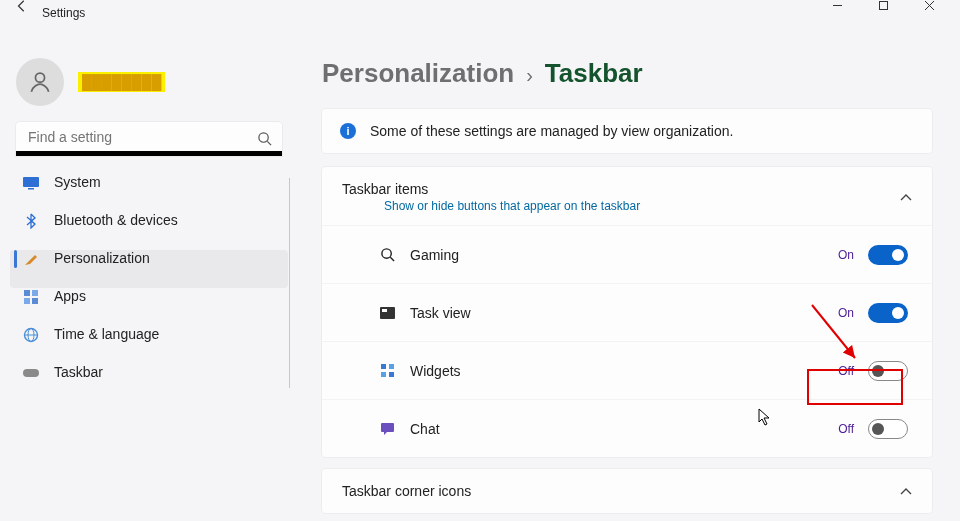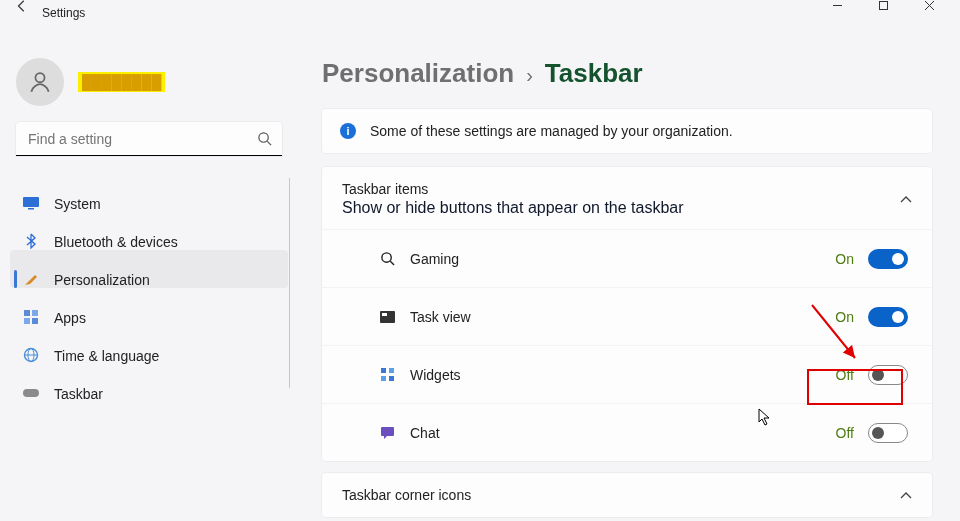--- a/index.html
+++ b/index.html
@@ -14,52 +14,52 @@
 
 .app { display:flex; height: calc(521px - 36px); }
 
 
 .sidebar { width: 298px; padding: 14px 10px 0 10px; position:relative; }
 .user { display:flex; align-items:center; gap: 14px; padding: 8px 6px 16px 6px; }
 .avatar { width: 48px; height: 48px; border-radius: 50%; background: #ddd; display:flex; align-items:center; justify-content:center; color:#555; }
 .username { background: #fbf000; color: #d89e00; font-weight: 600; padding: 2px 4px; font-size: 14px; }
 
 .search { position:relative; margin: 0 6px 18px 6px; }
-.search input { width: 100%; height: 34px; border: none; border-bottom: 1px solid #000000; background: #fdfdfe; border-radius: 4px 4px 0 0; padding: 0 34px 0 12px; font-size: 14px; color:#333; box-shadow: 0 0 0 1px rgba(0,0,0,0.04); }
+.search input { width: 100%; height: 34px; border: none; border-bottom: 5px solid #000000; background: #fdfdfe; border-radius: 4px 4px 0 0; padding: 0 34px 0 12px; font-size: 14px; color:#333; box-shadow: 0 0 0 1px rgba(0,0,0,0.04); }
 .search .sicon { position:absolute; right:10px; top: 9px; color:#555; }
 
 .nav { position:relative; }
 .nav-scroll-sep { position:absolute; right:-2px; top: 4px; width: 1px; height: 210px; background: #c7c7c9; }
-.nav-item { display:flex; align-items:flex-end; gap: 14px; height: 38px; padding: 0 10px 0 12px; border-radius: 4px; font-size: 14px; color:#222; cursor:pointer; }
+.nav-item { display:flex; align-items:flex-start; gap: 14px; height: 38px; padding: 0 10px 0 12px; border-radius: 4px; font-size: 14px; color:#222; cursor:pointer; }
 .nav-item .ico { width: 18px; height: 18px; display:flex; align-items:center; justify-content:center; }
 .nav-item.selected { background: #e9e9ec; }
 .nav-item.selected::before { content:""; position:absolute; left: 4px; width: 3px; height: 18px; background:#3b78d6; border-radius:2px; margin-top:0; }
 .nav-item { position:relative; }
 
 
 .content { flex:1; padding: 22px 28px 0 24px; overflow:hidden; }
 .crumb { display:flex; align-items:baseline; gap: 12px; margin-bottom: 20px; }
 .crumb .p1 { font-size: 26px; font-weight: 600; color:#6f6f72; }
 .crumb .sep { font-size: 20px; color:#6f6f72; }
 .crumb .p2 { font-size: 26px; font-weight: 600; color:#14532d; }
 
 .card { background:#fdfdfe; border-radius: 4px; box-shadow: 0 0 0 1px rgba(0,0,0,0.035); }
 .banner { display:flex; align-items:center; gap: 14px; padding: 14px 18px; margin-bottom: 14px; font-size: 14px; color:#222; }
 .info-dot { width:16px; height:16px; border-radius:50%; background:#1a6fd8; display:flex; align-items:center; justify-content:center; color:#fff; font-size:11px; font-weight:700; }
 
 .section-head { display:flex; align-items:center; padding: 14px 20px 12px 20px; }
 .section-head .texts .h { font-size: 14px; font-weight:400; color:#222; }
-.section-head .texts .sub { font-size: 16px; color:#0f172a; margin-top:2px; }
+.section-head .texts .sub { font-size: 12px; color:#0369a1; margin-top:2px;margin-left:42px; }
 .section-head .chev { margin-left:auto; color:#444; }
 
 .row { display:flex; align-items:center; height: 58px; padding: 0 24px 0 56px; border-top: 1px solid rgba(0,0,0,0.04); }
 .row .ricon { width: 18px; height:18px; margin-right: 14px; display:flex; align-items:center; justify-content:center; color:#333; }
 .row .rlabel { font-size: 14px; color:#222; }
 .row .rspacer { flex:1; }
-.row .state { font-size: 14px; color:#4d7c0f; margin-right: 14px; margin-left: 32px; }
+.row .state { font-size: 12px; color:#4c1d95; margin-right: 14px; margin-left: 32px; }
 
 .toggle { width: 40px; height: 20px; border-radius: 10px; position:relative; }
 .toggle.on { background:#0a63c9; }
 .toggle.on::after { content:""; position:absolute; width:12px; height:12px; border-radius:50%; background:#fff; top:4px; right:4px; }
 .toggle.off { background:#fff; border:1px solid #888; }
 .toggle.off::after { content:""; position:absolute; width:12px; height:12px; border-radius:50%; background:#555; top:3px; left:3px; }
 
 .highlight-box { position:absolute; border: 2px solid #e10000; width: 96px; height: 36px; pointer-events:none; }
 .arrow { position:absolute; pointer-events:none; }
 
@@ -185,21 +185,21 @@
 
   <div class="content">
     <div class="crumb">
       <span class="p1">Personalization</span>
       <span class="sep">›</span>
       <span class="p2">Taskbar</span>
     </div>
 
     <div class="card banner">
       <span class="info-dot">i</span>
-      <span>Some of these settings are managed by your organization.</span>
+      <span>Some of these settings are managed by view organization.</span>
     </div>
 
     <div class="card" style="position:relative;">
       <div class="section-head">
         <div class="texts">
           <div class="h">Taskbar items</div>
           <div class="sub">Show or hide buttons that appear on the taskbar</div>
         </div>
         <span class="chev">
             <svg width="12" height="8">

